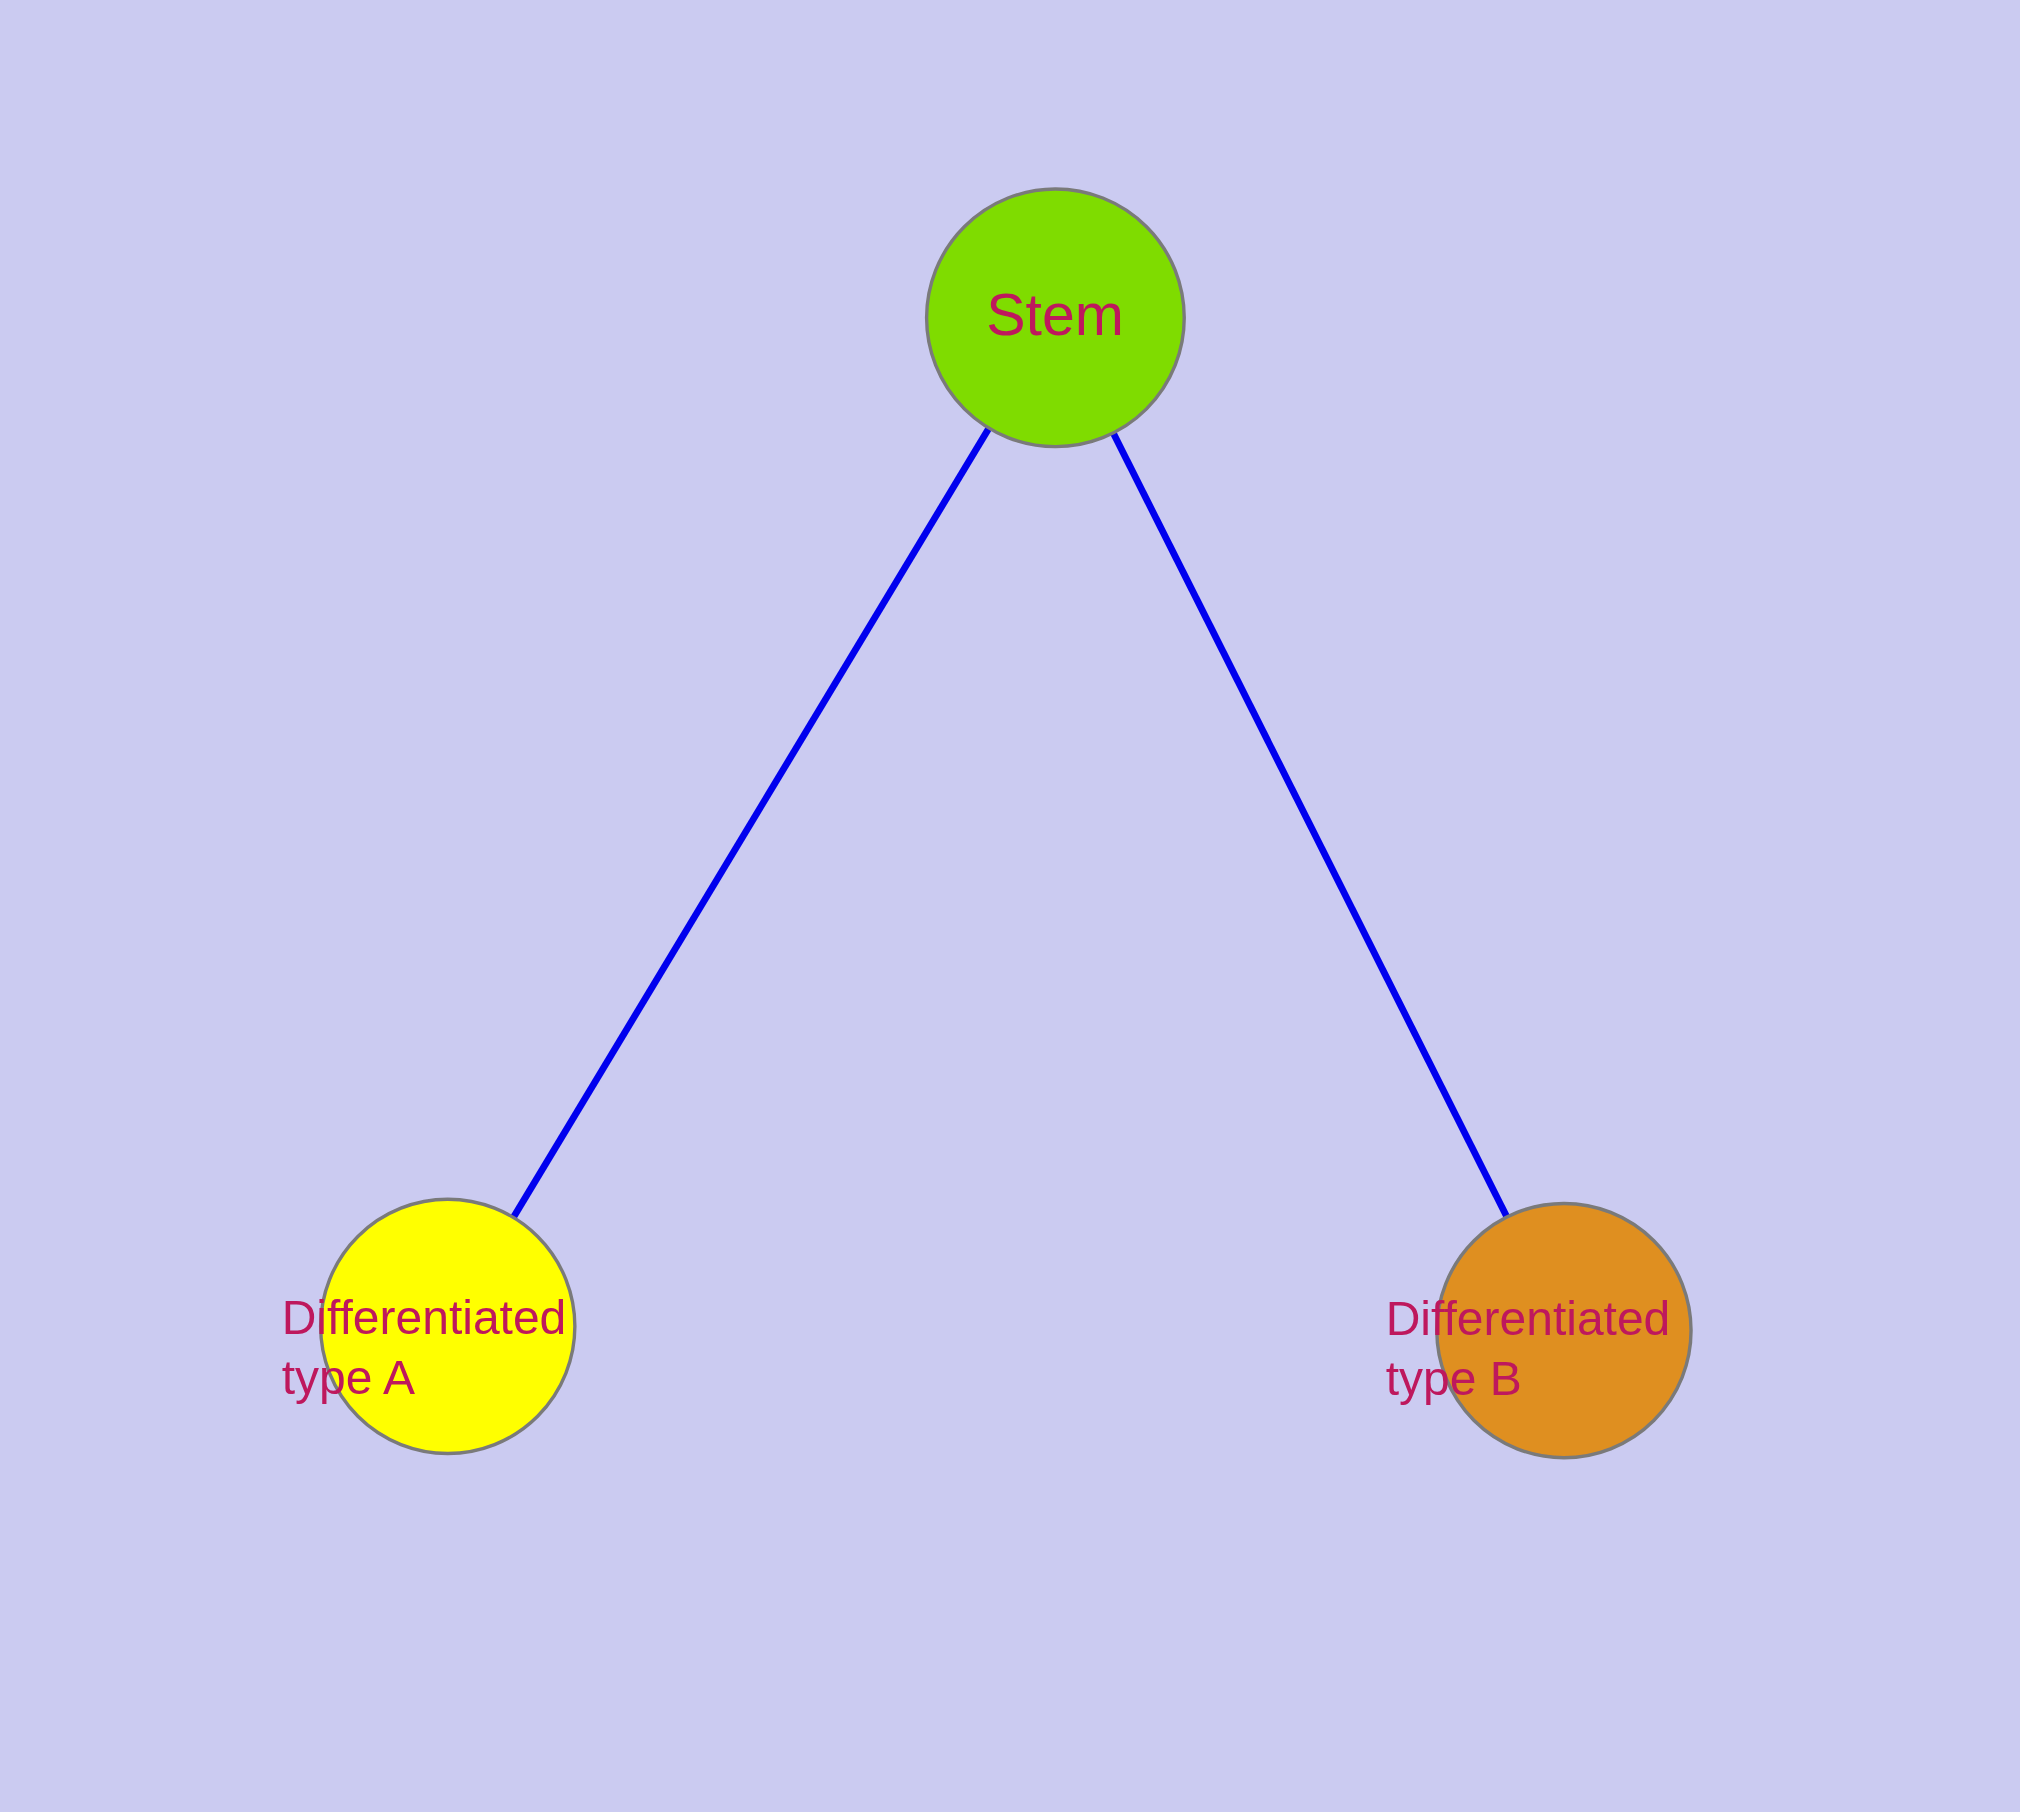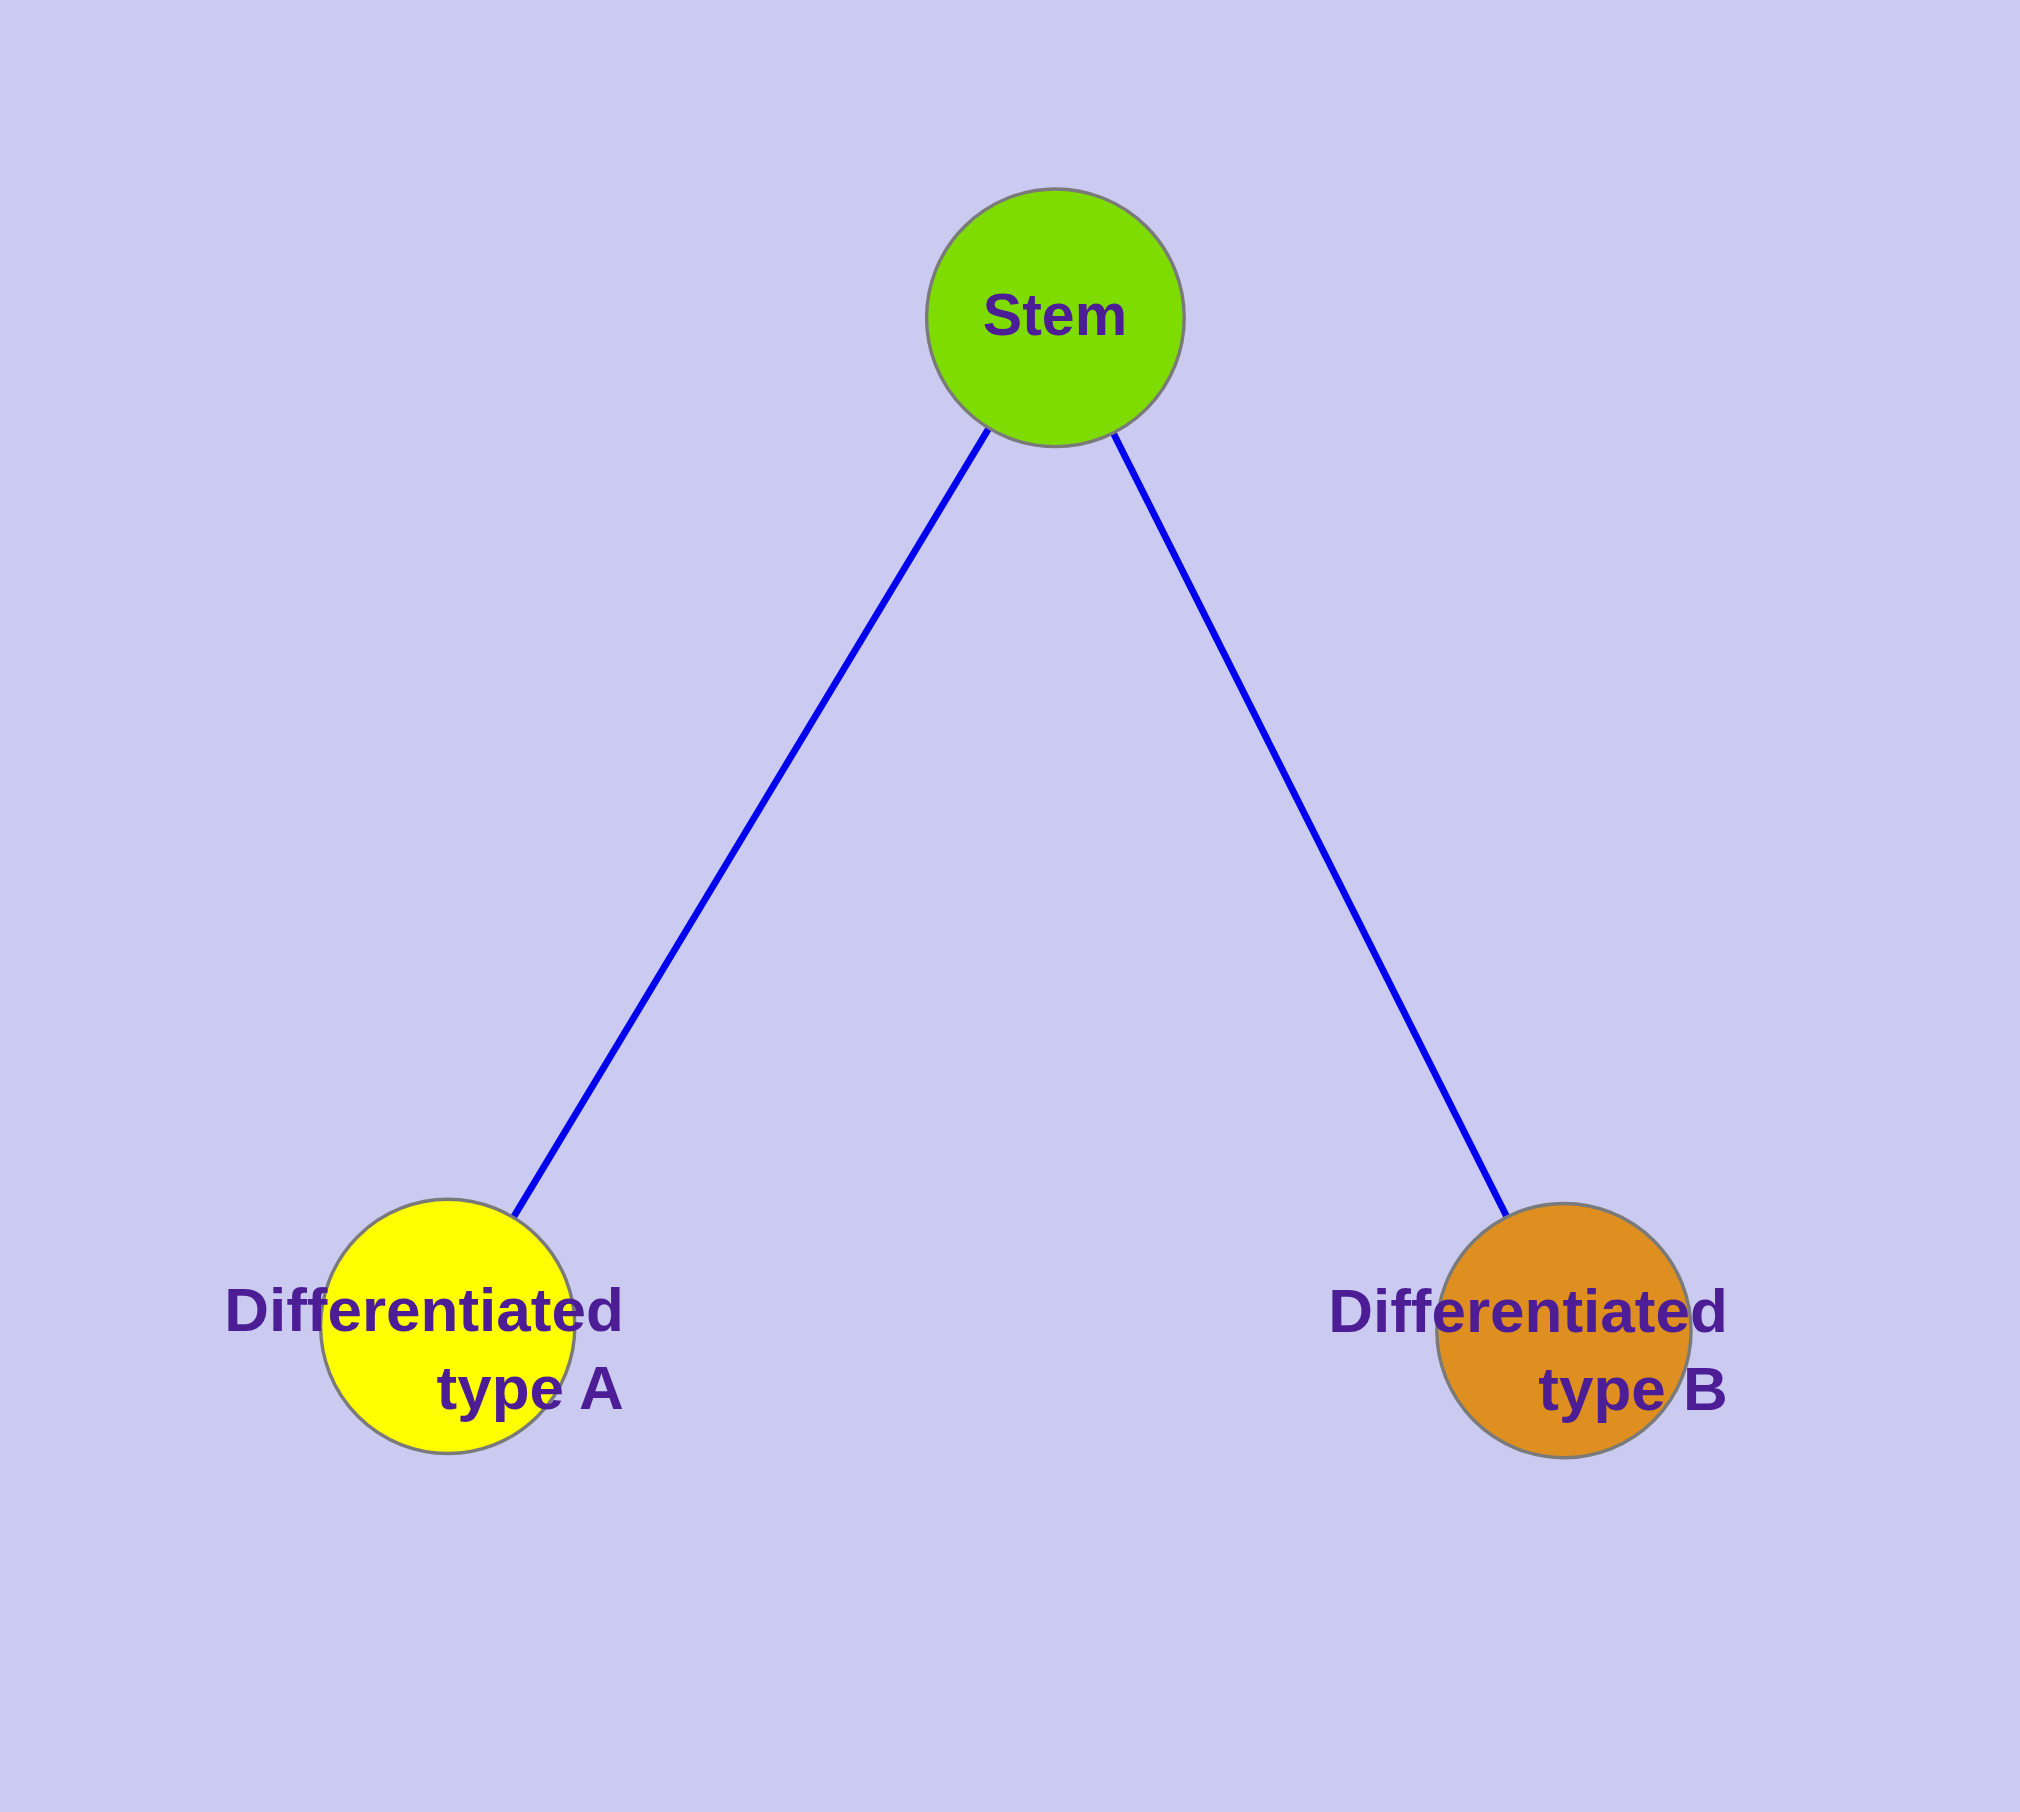--- a/index.html
+++ b/index.html
@@ -21,31 +21,31 @@
     width: 100%;
     height: 100%;
   }
   .node-circle {
     stroke: #7a7a7a;
     stroke-width: 4;
   }
   .node-label {
     position: absolute;
     transform: translate(-50%, -50%);
-    font-weight: bold;
-    color: #4c1d95;
-    text-align: right;
+    font-weight: normal;
+    color: #be185d;
+    text-align: left;
     white-space: pre-line;
   }
   .stem-label {
     font-size: 59px;
     letter-spacing: 0px;
   }
   .diff-label {
-    font-size: 62px;
+    font-size: 48px;
     line-height: 1.25;
   }
 </style>
 </head>
 <body>
 
 <div class="canvas">
 
   <svg class="graph-svg" viewBox="0 0 2384 2138">
 

